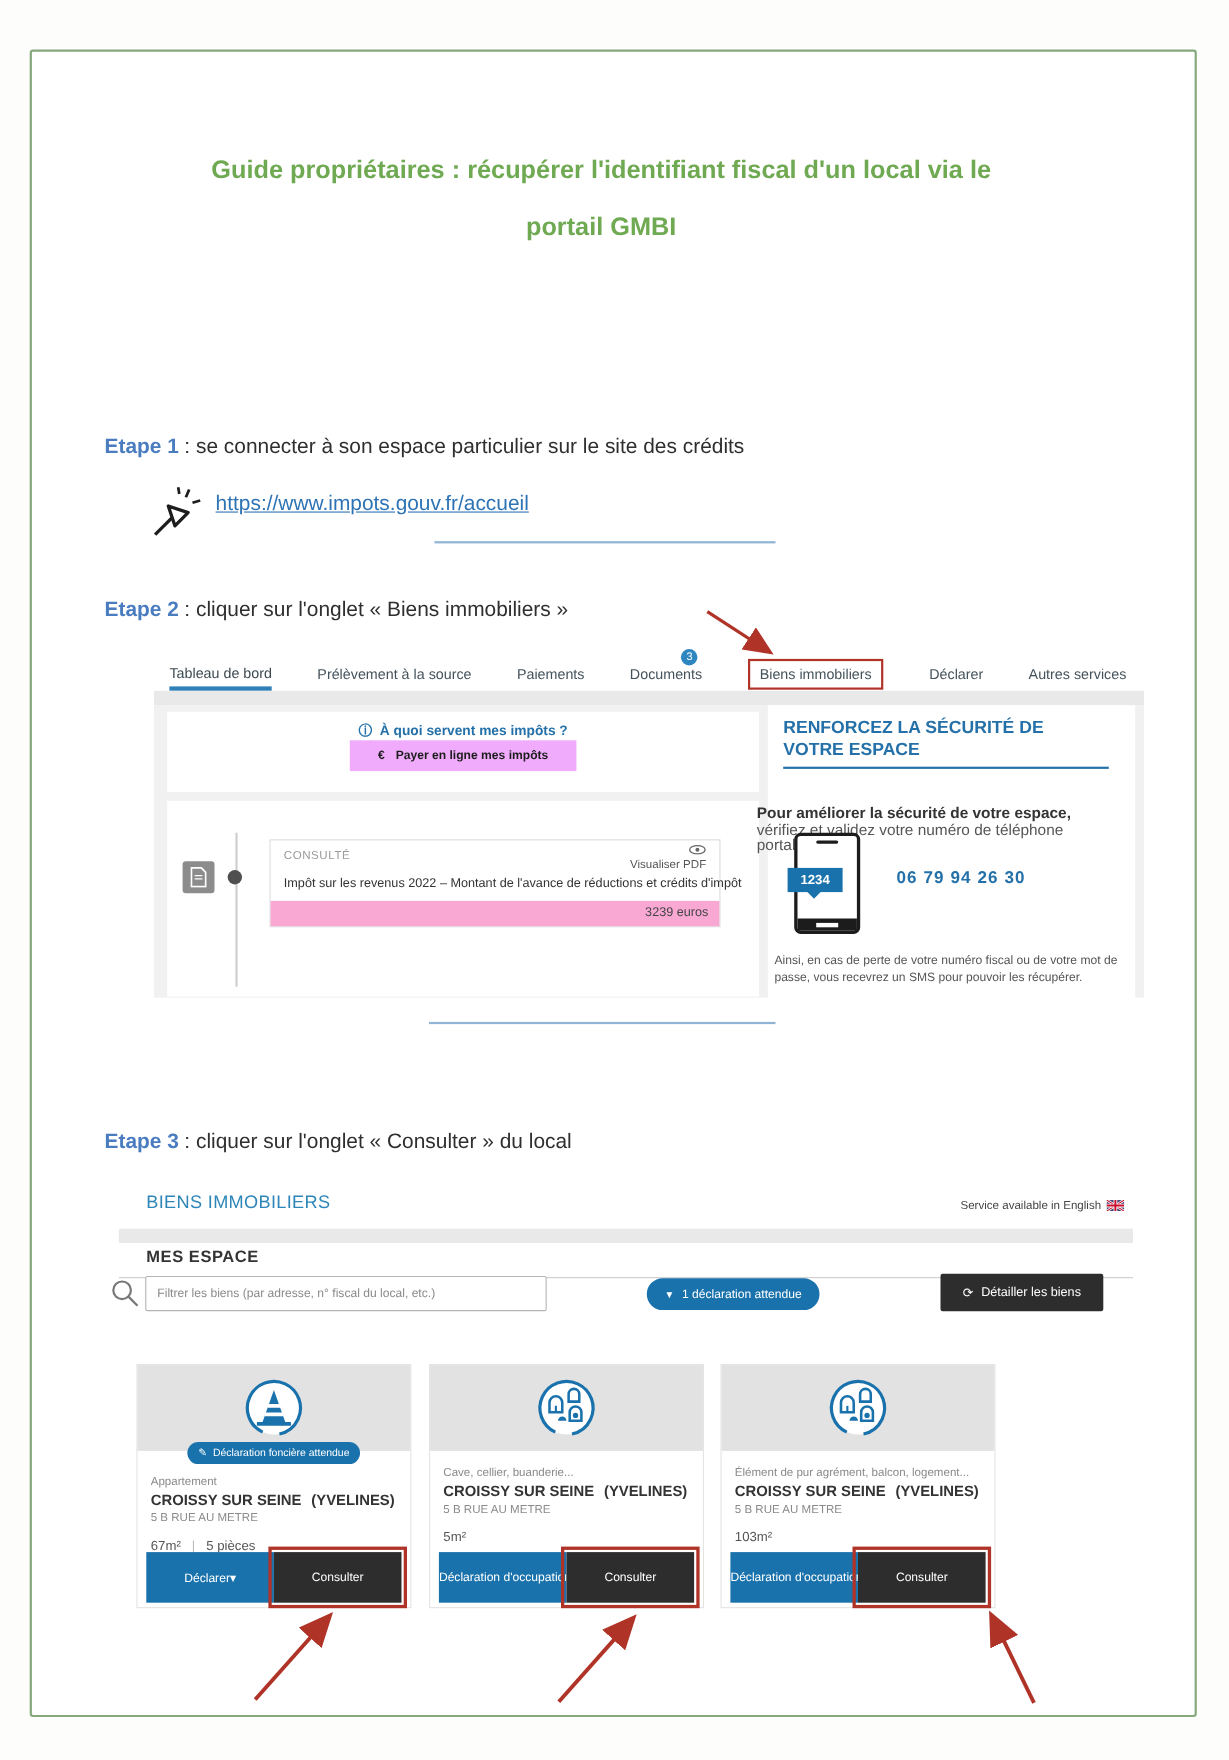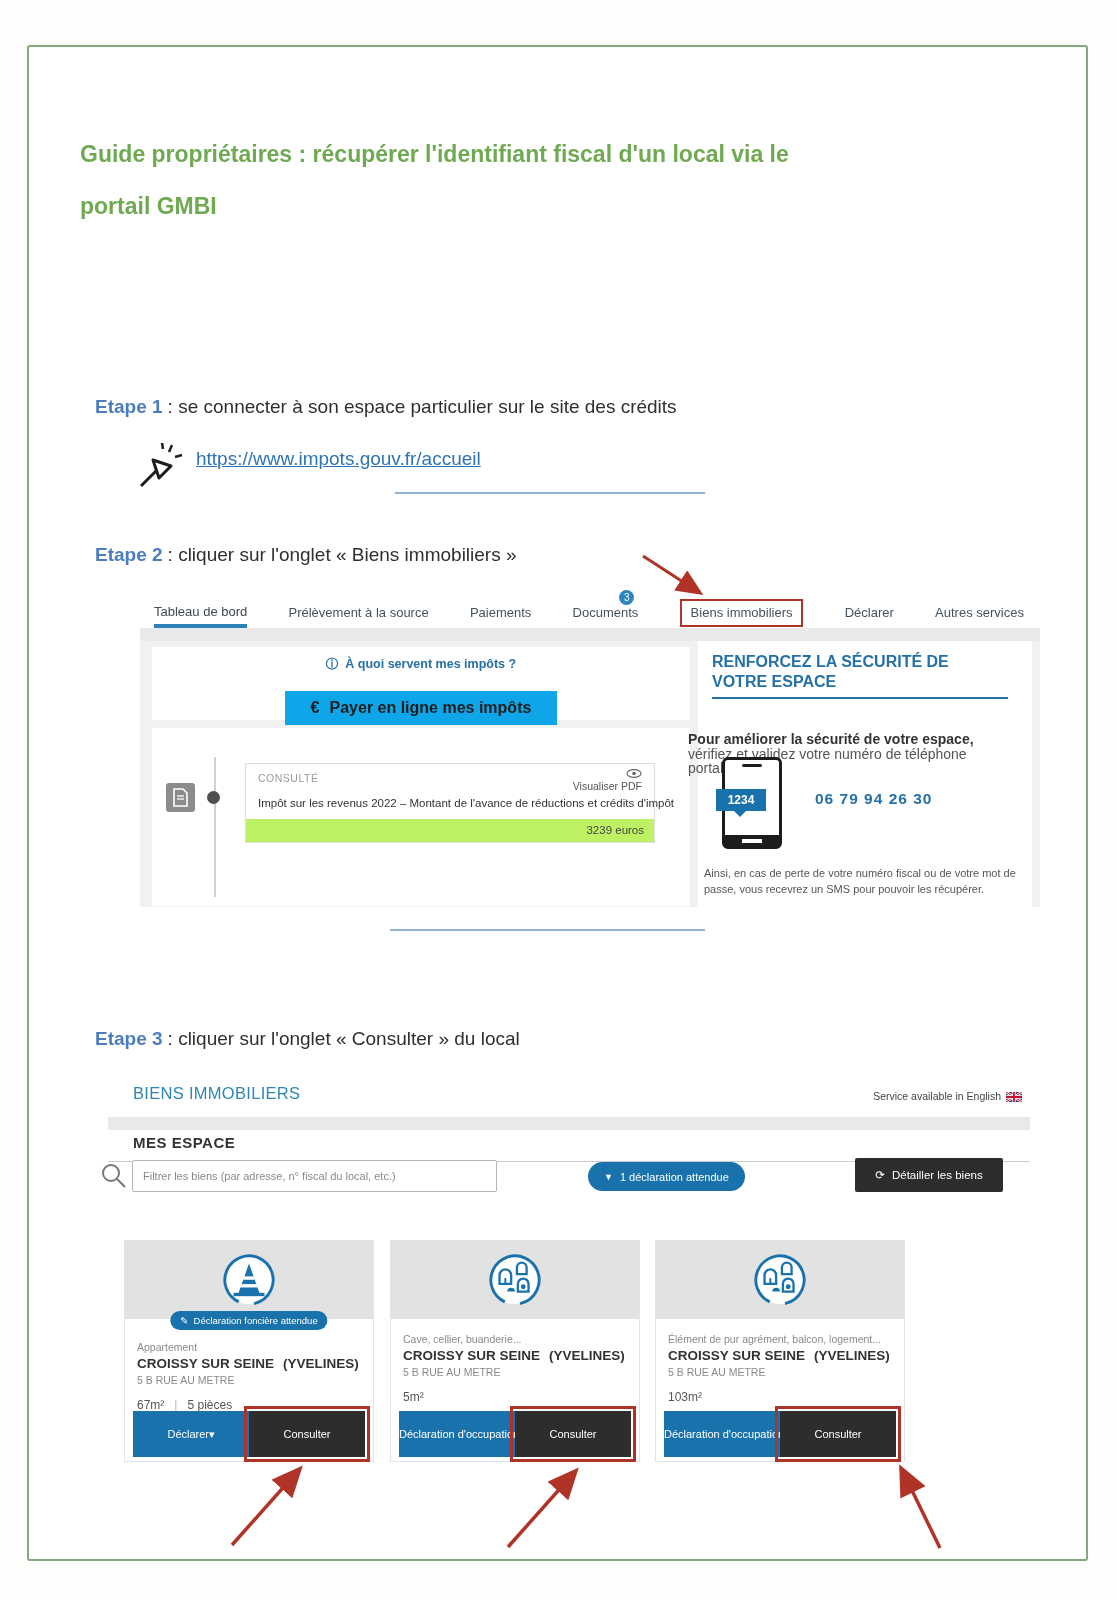--- a/index.html
+++ b/index.html
@@ -4,21 +4,21 @@
 <style>
   * { margin:0; padding:0; box-sizing:border-box; }
   html,body { width:1117px; height:1600px; background:#FDFDFB; font-family:"Liberation Sans", sans-serif; overflow:hidden; }
   #page { position:relative; width:1117px; height:1600px; }
   .abs { position:absolute; }
 
   
   .frame { left:27px; top:45px; width:1061px; height:1516px; border:2px solid #85A87D; border-radius:3px; background:#FFFFFF; }
 
   
-  .doc-title { left:80px; top:128px; width:957px; text-align:left; color:#6FA952; font-size:23px; font-weight:bold; line-height:52px; }
+  .doc-title { left:68px; top:128px; width:957px; text-align:center; color:#6FA952; font-size:23px; font-weight:bold; line-height:52px; }
   .doc-intro { left:95px; top:232px; width:930px; color:#6FA952; font-size:21px; line-height:39px; text-align:justify; }
   .step { font-size:19px; color:#2F2F2F; }
   .step b { color:#4A7CC0; }
   .step span.rest { margin-left:5px; }
   .step1 { left:95px; top:396px; }
   .step2 { left:95px; top:544px; }
   .step3 { left:95px; top:1028px; }
   .link { left:196px; top:448px; font-size:19px; color:#2E74B5; text-decoration:underline; }
   .rule-blue { height:2px; background:#8FB4D4; }
 
@@ -26,32 +26,32 @@
   .tabs { left:140px; top:592px; width:884px; height:36px; display:flex; align-items:flex-end; justify-content:space-between; padding-left:14px; font-size:13px; color:#44525B; }
   .tab { position:relative; padding-bottom:8px; white-space:nowrap; cursor:default; }
   .tab.active { border-bottom:4px solid #2F7FB8; padding-bottom:5px; color:#3C4950; }
   .tab .badge { position:absolute; top:-15px; right:4px; width:15px; height:15px; border-radius:50%; background:#2E86C1; color:#fff; font-size:10px; line-height:15px; text-align:center; }
   .tab.boxed { border:2px solid #B03328; padding:4px 9px 5px; margin-bottom:1px; }
   .gray-band { background:#E9E9E9; }
   .dash-body { left:140px; top:641px; width:900px; height:266px; background:#F1F1F1; }
   .panel { background:#FFFFFF; }
   .boxA { left:152px; top:647px; width:538px; height:73px; text-align:center; }
   .info-line { margin-top:9px; font-size:12.5px; font-weight:bold; color:#2470A8; }
-  .pay-btn { display:inline-block; margin-top:18px; background:#0ea5e9; color:#1D1D1D; font-weight:bold; font-size:16px; padding:8px 26px; border:none; cursor:pointer; }
+  .pay-btn { display:inline-block; margin-top:0; background:#f0abfc; color:#1D1D1D; font-weight:bold; font-size:11px; padding:8px 26px; border:none; cursor:pointer; }
   .pay-btn .eur { margin-right:10px; }
   .boxB { left:152px; top:728px; width:538px; height:178px; }
   .events-title { left:152px; top:736px; width:538px; text-align:center; font-size:16px; color:#2B7BB5; letter-spacing:.5px; }
   .doc-sq { left:166px; top:783px; width:29px; height:29px; background:#8C8C8C; border-radius:3px; display:flex; align-items:center; justify-content:center; }
   .vline { left:214px; top:757px; width:2px; height:140px; background:#CFCFCF; }
   .dot { left:207px; top:791px; width:13px; height:13px; border-radius:50%; background:#4F4F4F; }
   .event-card { left:245px; top:763px; width:410px; height:80px; background:#fff; border:1px solid #DDD; }
   .ev-status { position:absolute; left:12px; top:8px; font-size:10.5px; color:#9A9A9A; letter-spacing:.5px; }
   .ev-action { position:absolute; right:12px; top:4px; text-align:right; font-size:10.5px; color:#555; cursor:pointer; }
   .ev-title { position:absolute; left:12px; top:33px; width:390px; font-size:11.5px; color:#333; white-space:nowrap; }
-  .ev-amount { position:absolute; left:0; bottom:0; width:100%; height:23px; background:#bef264; font-size:11.5px; color:#444; line-height:23px; text-align:right; padding-right:10px; }
+  .ev-amount { position:absolute; left:0; bottom:0; width:100%; height:23px; background:#f9a8d4; font-size:11.5px; color:#444; line-height:23px; text-align:right; padding-right:10px; }
   .sidebar { left:698px; top:641px; width:334px; height:282px; }
   .sec-title { left:712px; top:652px; width:290px; font-size:16px; font-weight:bold; color:#2470A8; line-height:20px; }
   .sec-rule { left:712px; top:697px; width:296px; height:2px; background:#2470A8; }
   .sec-text { left:688px; top:706px; width:295px; font-size:14px; line-height:14.5px; color:#555;margin-top:26px; }
   .sec-text b { color:#333; }
   .phone { left:722px; top:757px; width:60px; height:92px; border:3px solid #1C1C1C; border-radius:6px; background:#fff; }
   .phone .spk { position:absolute; left:50%; top:4px; transform:translateX(-50%); width:20px; height:3px; background:#1C1C1C; border-radius:2px; }
   .phone .foot { position:absolute; left:0; bottom:0; width:100%; height:11px; background:#1C1C1C; }
   .phone .slot { position:absolute; left:50%; bottom:3px; transform:translateX(-50%); width:20px; height:4px; background:#fff; }
   .bubble { left:716px; top:789px; width:50px; height:22px; background:#1A72AD; color:#fff; font-size:12px; font-weight:bold; text-align:center; line-height:22px; }

